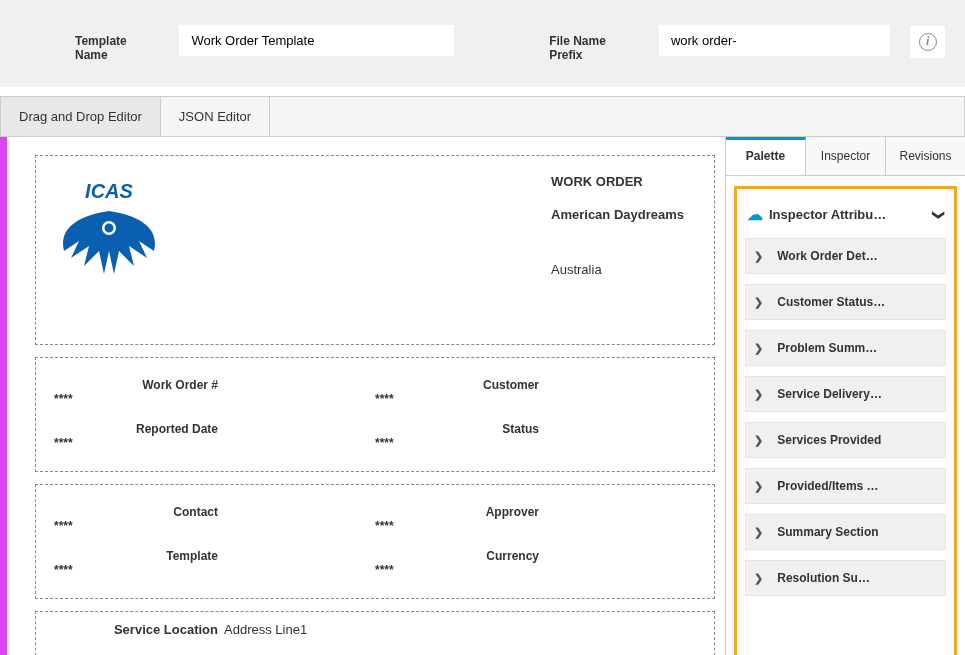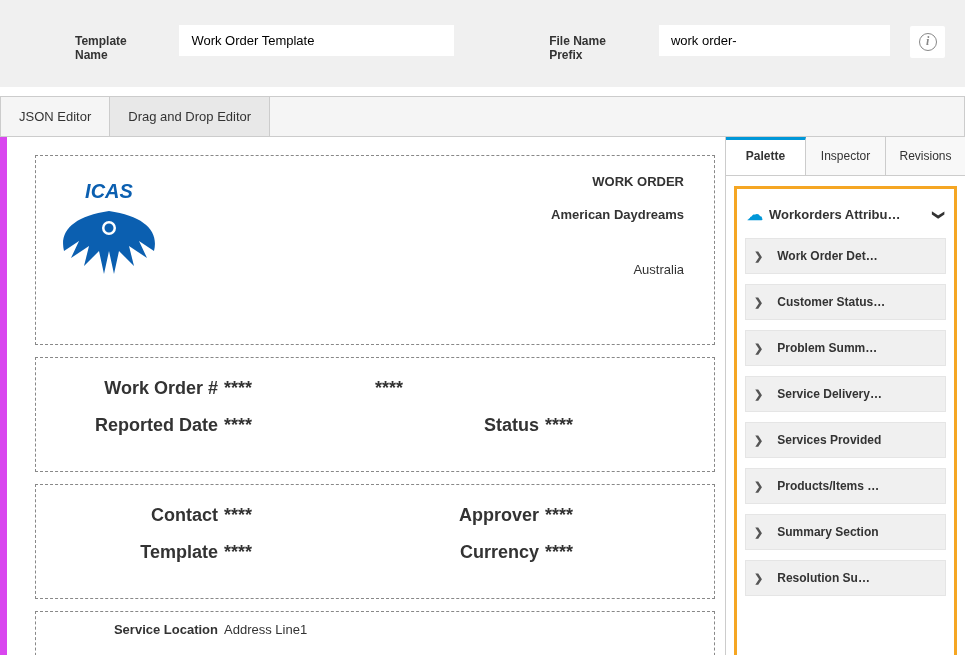--- a/index.html
+++ b/index.html
@@ -16,28 +16,28 @@
     .tab-row { background: #f5f5f5; border: 1px solid #ccc; display: flex; margin-top: 8px; }
     .tab { padding: 12px 18px; border-right: 1px solid #ccc; cursor: pointer; font-size: 13px; }
     .tab.active { background: #e8e8e8; }
     
     .main { display: flex; height: 540px; }
     .canvas { flex: 1; padding: 18px 10px 10px 28px; overflow-y: hidden; border-left:7px solid #d946ef; border-bottom:1px solid #ccc;}
     
     .dashed-box { border: 1px dashed #888; padding: 12px 18px; margin-bottom: 12px; position: relative; }
     .header-box { height: 190px; }
     .logo { margin-top: 8px; }
-    .header-right { position: absolute; right: 30px; top: 18px; text-align: right; font-size: 13px; }
+    .header-right { position: absolute; right: 30px; top: 18px; text-align: left; font-size: 13px; }
     .header-right .title { font-weight: bold; margin-bottom: 18px; }
     .header-right .company { font-weight: bold; margin-bottom: 40px; }
     .header-right .country { font-weight: normal; }
     
     .fields-box { height: 115px; display: flex; }
     .fields-col { flex: 1; }
-    .field-row { display: flex; margin: 8px 0 16px 0; font-size: 18px; }
+    .field-row { display: flex; margin: 8px 0 16px 0; font-size: 12px; flex-direction: column; }
     .field-label { width: 170px; text-align: right; font-weight: bold; padding-right: 6px; }
     .field-value { font-weight: bold; }
     
     .fields-box2 { height: 115px; display: flex; }
     
     .loc-box { height: 50px; display: flex; align-items:flex-start; padding-top:10px;}
     .loc-label { width: 170px; text-align: right; font-weight: bold; padding-right: 6px; font-size:13px;}
     .loc-value { font-size: 13px; }
     
     .sidebar { width: 240px; border-left: 1px solid #ccc; display: flex; flex-direction: column; }
@@ -61,22 +61,22 @@
   <span class="label">Template Name</span>
   <input type="text" value="Work Order Template" style="">
   <span class="label second">File Name Prefix</span>
   <input type="text" class="second-input" value="work order-" style="">
   <span class="info-icon">
       <span>i</span>
     </span>
 </div>
 
 <div class="tab-row">
+  <div class="tab active">Drag and Drop Editor</div>
   <div class="tab">JSON Editor</div>
-  <div class="tab active">Drag and Drop Editor</div>
 </div>
 
 <div class="main">
   <div class="canvas">
 
     <div class="dashed-box header-box">
       <div class="logo">
         <svg width="130" height="110" viewBox="0 0 130 110">
           <text x="55" y="22" font-family="Arial" font-size="20" font-weight="bold" font-style="italic" fill="#0b5fb0" text-anchor="middle">ICAS</text>
           <g transform="translate(55,60)" fill="none" stroke="#0b5fb0" stroke-width="3">
@@ -99,20 +99,21 @@
           <div class="field-label">Work Order #</div>
           <div class="field-value">****</div>
         </div>
         <div class="field-row">
           <div class="field-label">Reported Date</div>
           <div class="field-value">****</div>
         </div>
       </div>
       <div class="fields-col">
         <div class="field-row">
+          <div class="field-label">Customer</div>
           <div class="field-value">****</div>
         </div>
         <div class="field-row">
           <div class="field-label">Status</div>
           <div class="field-value">****</div>
         </div>
       </div>
     </div>
 
     <div class="dashed-box fields-box2">
@@ -147,21 +148,21 @@
 
   <div class="sidebar">
     <div class="side-tabs">
       <div class="side-tab active">Palette</div>
       <div class="side-tab">Inspector</div>
       <div class="side-tab">Revisions</div>
     </div>
     <div class="palette-body">
       <div class="palette-header">
         <span class="cloud-icon">☁</span>
-        <span>Workorders Attribu…</span>
+        <span>Inspector Attribu…</span>
         <span class="chev-down" style="transform: rotate(90deg); display: inline-block;">❯</span>
       </div>
       <div class="palette-item">
           <span class="chev">❯</span>
           <span class="txt">Work Order Det…</span>
         </div>
       <div class="palette-item">
           <span class="chev">❯</span>
           <span class="txt">Customer Status…</span>
         </div>
@@ -172,21 +173,21 @@
       <div class="palette-item">
           <span class="chev">❯</span>
           <span class="txt">Service Delivery…</span>
         </div>
       <div class="palette-item">
           <span class="chev">❯</span>
           <span class="txt">Services Provided</span>
         </div>
       <div class="palette-item">
           <span class="chev">❯</span>
-          <span class="txt">Products/Items …</span>
+          <span class="txt">Provided/Items …</span>
         </div>
       <div class="palette-item">
           <span class="chev">❯</span>
           <span class="txt">Summary Section</span>
         </div>
       <div class="palette-item">
           <span class="chev">❯</span>
           <span class="txt">Resolution Su…</span>
         </div>
     </div>

